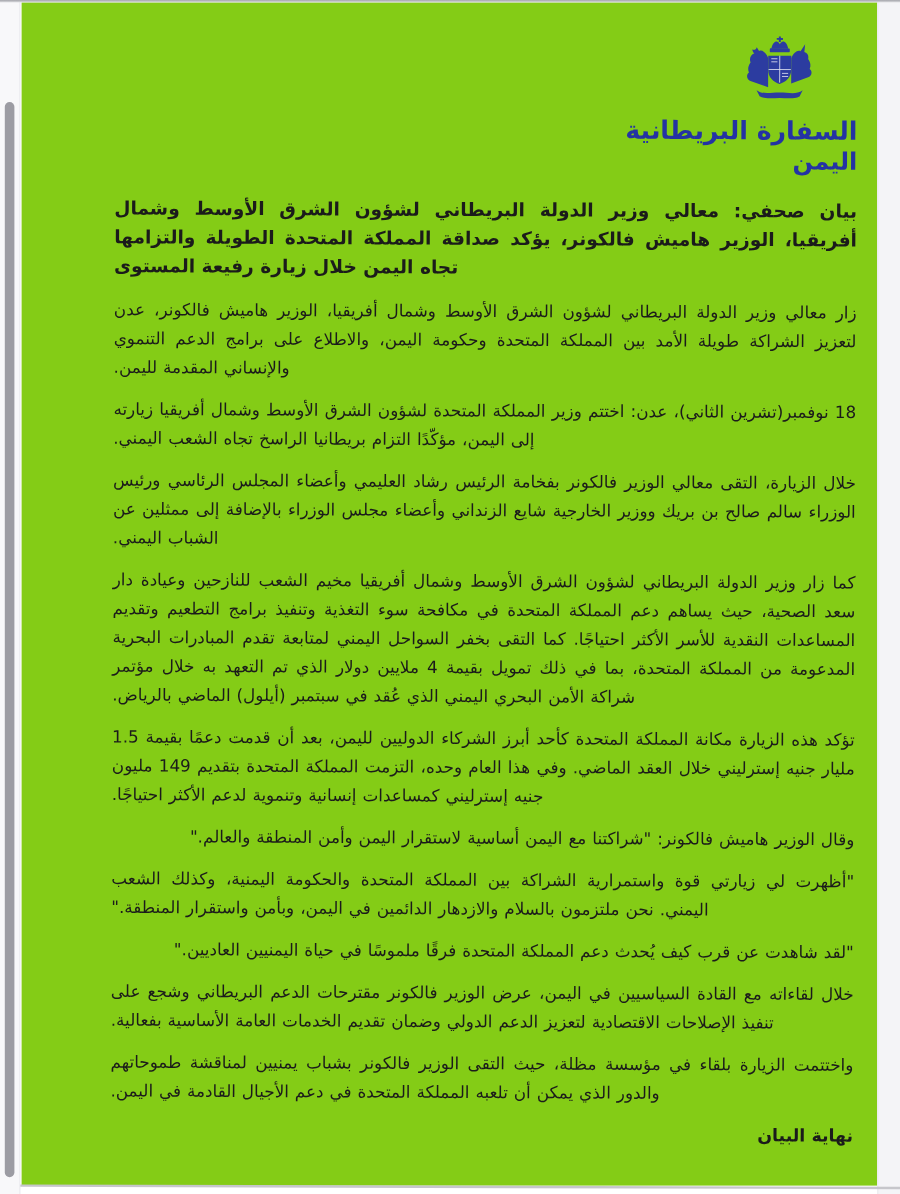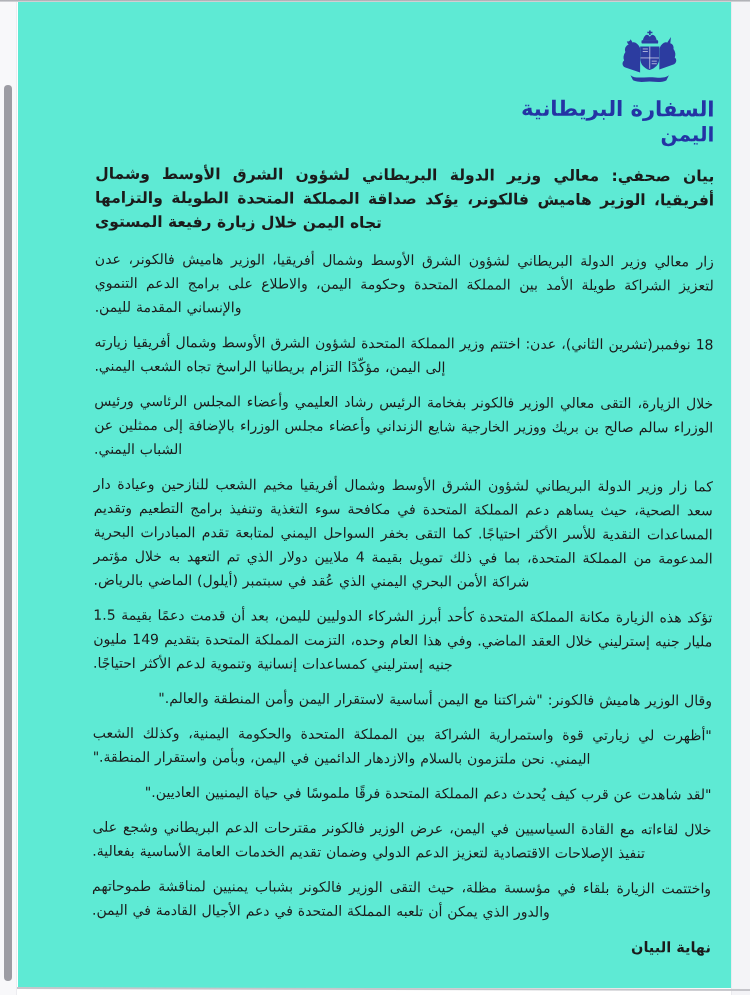--- a/index.html
+++ b/index.html
@@ -32,21 +32,21 @@
   }
 
   
   .right-gutter {
     position:absolute; right:0; top:1px; bottom:0; width:19px;
     background:#f4f4f7; border-left:1px solid #eaeaee; z-index:5;
   }
 
   .doc {
     position:absolute; left:18px; right:19px; top:2px; bottom:7px;
-    background:#5eead4; overflow:hidden;padding-left:28px;
+    background:#84cc16; overflow:hidden;padding-left:28px;
   }
   .doc-inner {
     direction:rtl;
     padding:26px 16px 0 50px;
     transform:rotate(.25deg);
     transform-origin:50% 0;
     color:#1b1b1b;
   }
 
   

